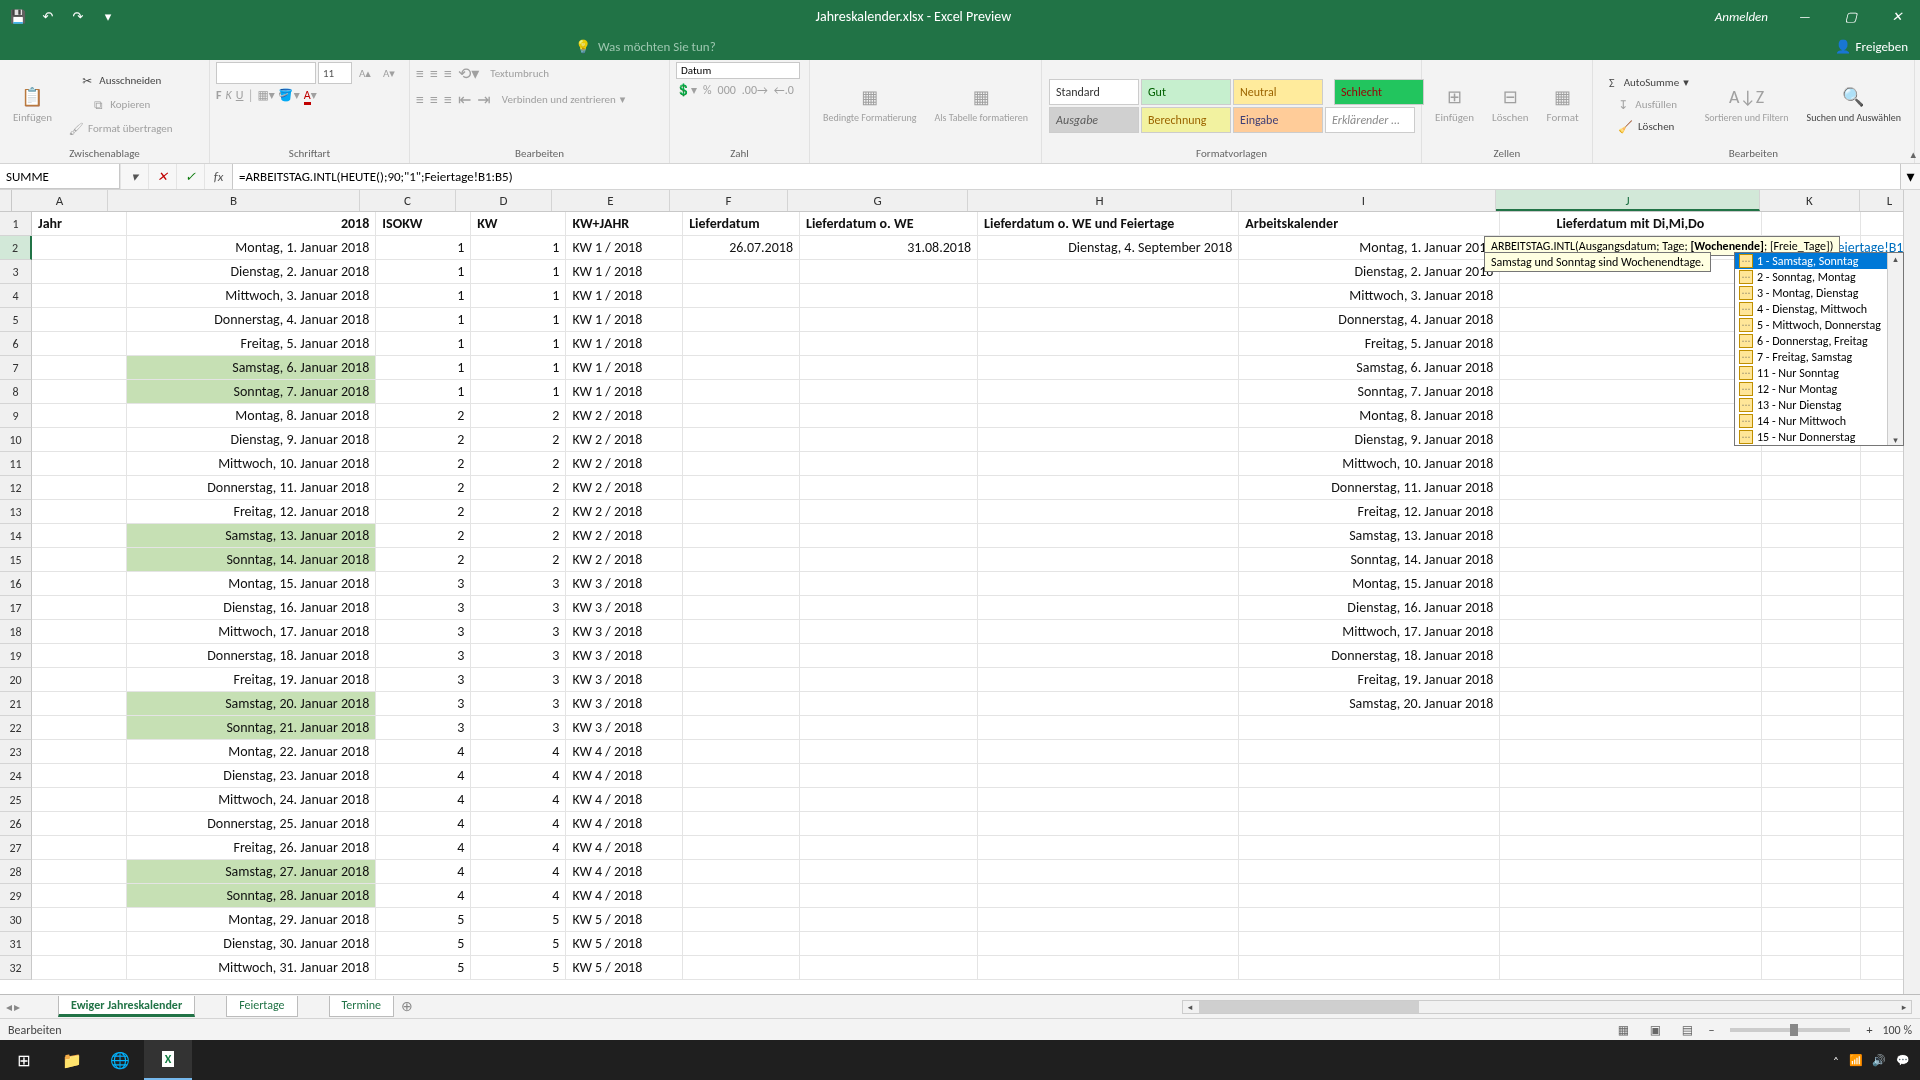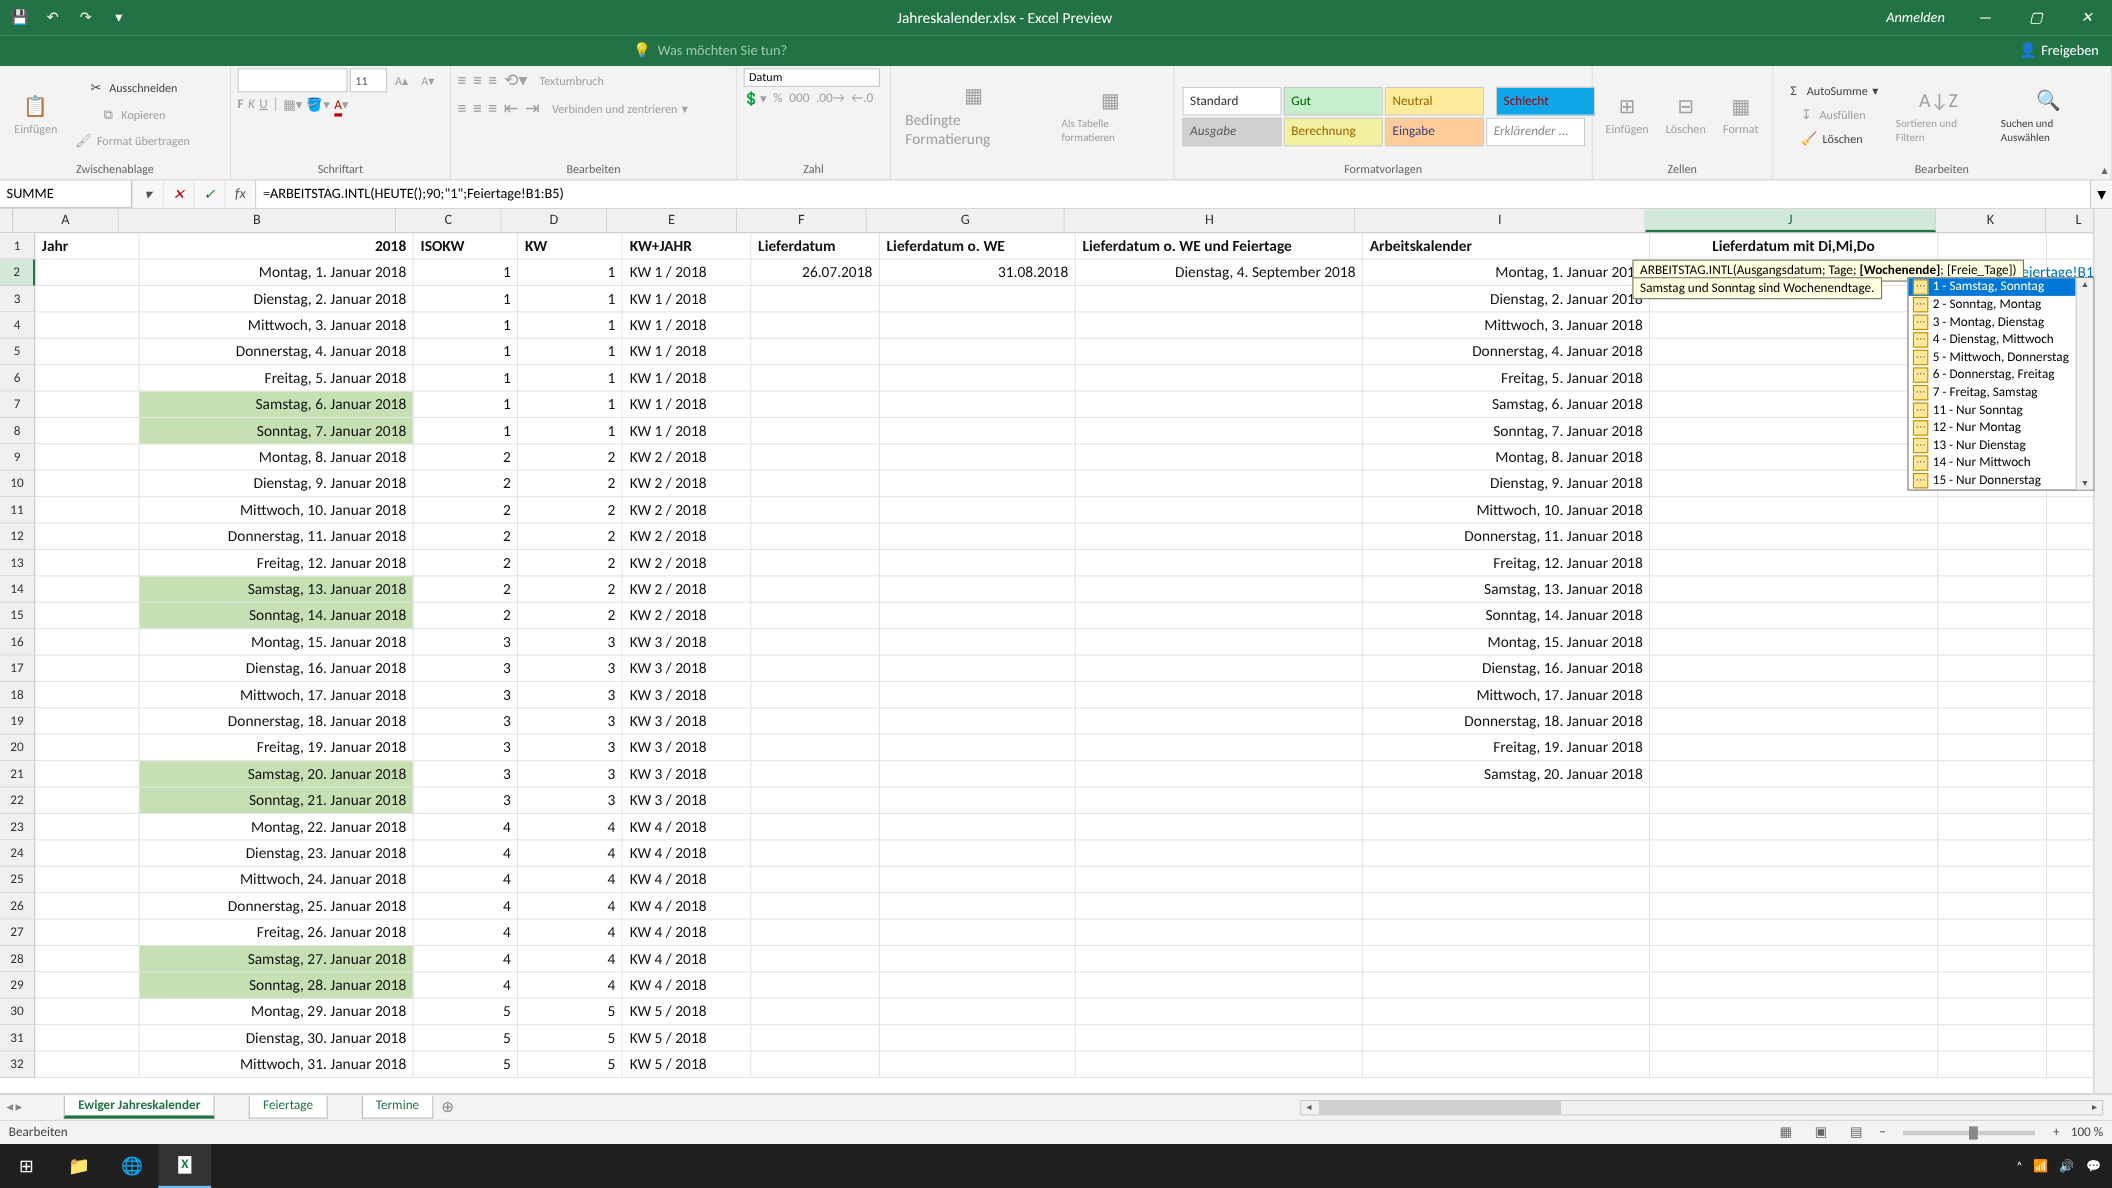--- a/index.html
+++ b/index.html
@@ -29,21 +29,21 @@
 .ribbon .group-label { text-align:center; font-size:11px; color:#666; height:16px; }
 .ribbon .group-content { flex:1; display:flex; align-items:center; gap:4px; }
 .rbtn { display:flex; flex-direction:column; align-items:center; justify-content:center; padding:2px 6px; font-size:11px; color:#444; min-width:42px; height:72px; border:1px solid transparent; }
 .rbtn.disabled, .rbtn.disabled * { color:#a0a0a0 !important; }
 .rbtn .ricon { width:24px; height:24px; display:flex; align-items:center; justify-content:center; font-size:18px; margin-bottom:2px; }
 .rbtn.small { height:22px; flex-direction:row; min-width:auto; padding:0 4px; gap:4px; }
 .rbtn.small .ricon { width:16px; height:16px; font-size:12px; margin:0; }
 .stylecell { width: 90px; height:26px; border:1px solid #ccc; background:#fff; font-size:12px; display:flex; align-items:center; padding:0 6px; margin:1px; color:#333; }
 .stylecell.good { background:#c6efce; color:#006100; }
 .stylecell.neutral { background:#ffeb9c; color:#9c6500; }
-.stylecell.bad { background:#0ea5e9; color:#9c0006;margin-left:10px; }
+.stylecell.bad { background:#22c55e; color:#9c0006;margin-left:10px; }
 .stylecell.ausgabe { background:#d0d0d0; color:#5c5c5c; font-style:italic; }
 .stylecell.berechnung { background:#f2f2a0; color:#9c6500; }
 .stylecell.eingabe { background:#ffcc99; color:#3f3f76; }
 .stylecell.erklar { color:#8a8a8a; font-style:italic; }
 .styles-grid { display:grid; grid-template-columns:repeat(4,90px); grid-template-rows:26px 26px; gap:2px; }
 .ribbon input, .ribbon select { border:1px solid #c8c8c8; font-size:11px; padding:1px 4px; background:#fff; }
 .ribbon .collapse-btn { position:absolute; right:4px; bottom:2px; font-size:11px; color:#666; }
 
 
 .formulabar { height: 26px; border-bottom:1px solid #d4d4d4; display:flex; align-items:stretch; background:#f7f7f7; }
@@ -223,21 +223,21 @@
         <span>←.0</span>
       </div>
     </div>
     <div class="group-label">Zahl</div>
   </div>
 
   <div class="group" style="min-width:130px">
     <div class="group-content">
       <div class="rbtn disabled">
           <div class="ricon">▦</div>
-          <span style="font-size:14px;">Bedingte Formatierung</span>
+          <span style="font-size:10px;">Bedingte Formatierung</span>
         </div>
       <div class="rbtn disabled">
           <div class="ricon">▦</div>
           <span style="font-size:10px;">Als Tabelle formatieren</span>
         </div>
     </div>
     <div class="group-label"></div>
   </div>
 
   <div class="group" style="min-width:380px">

